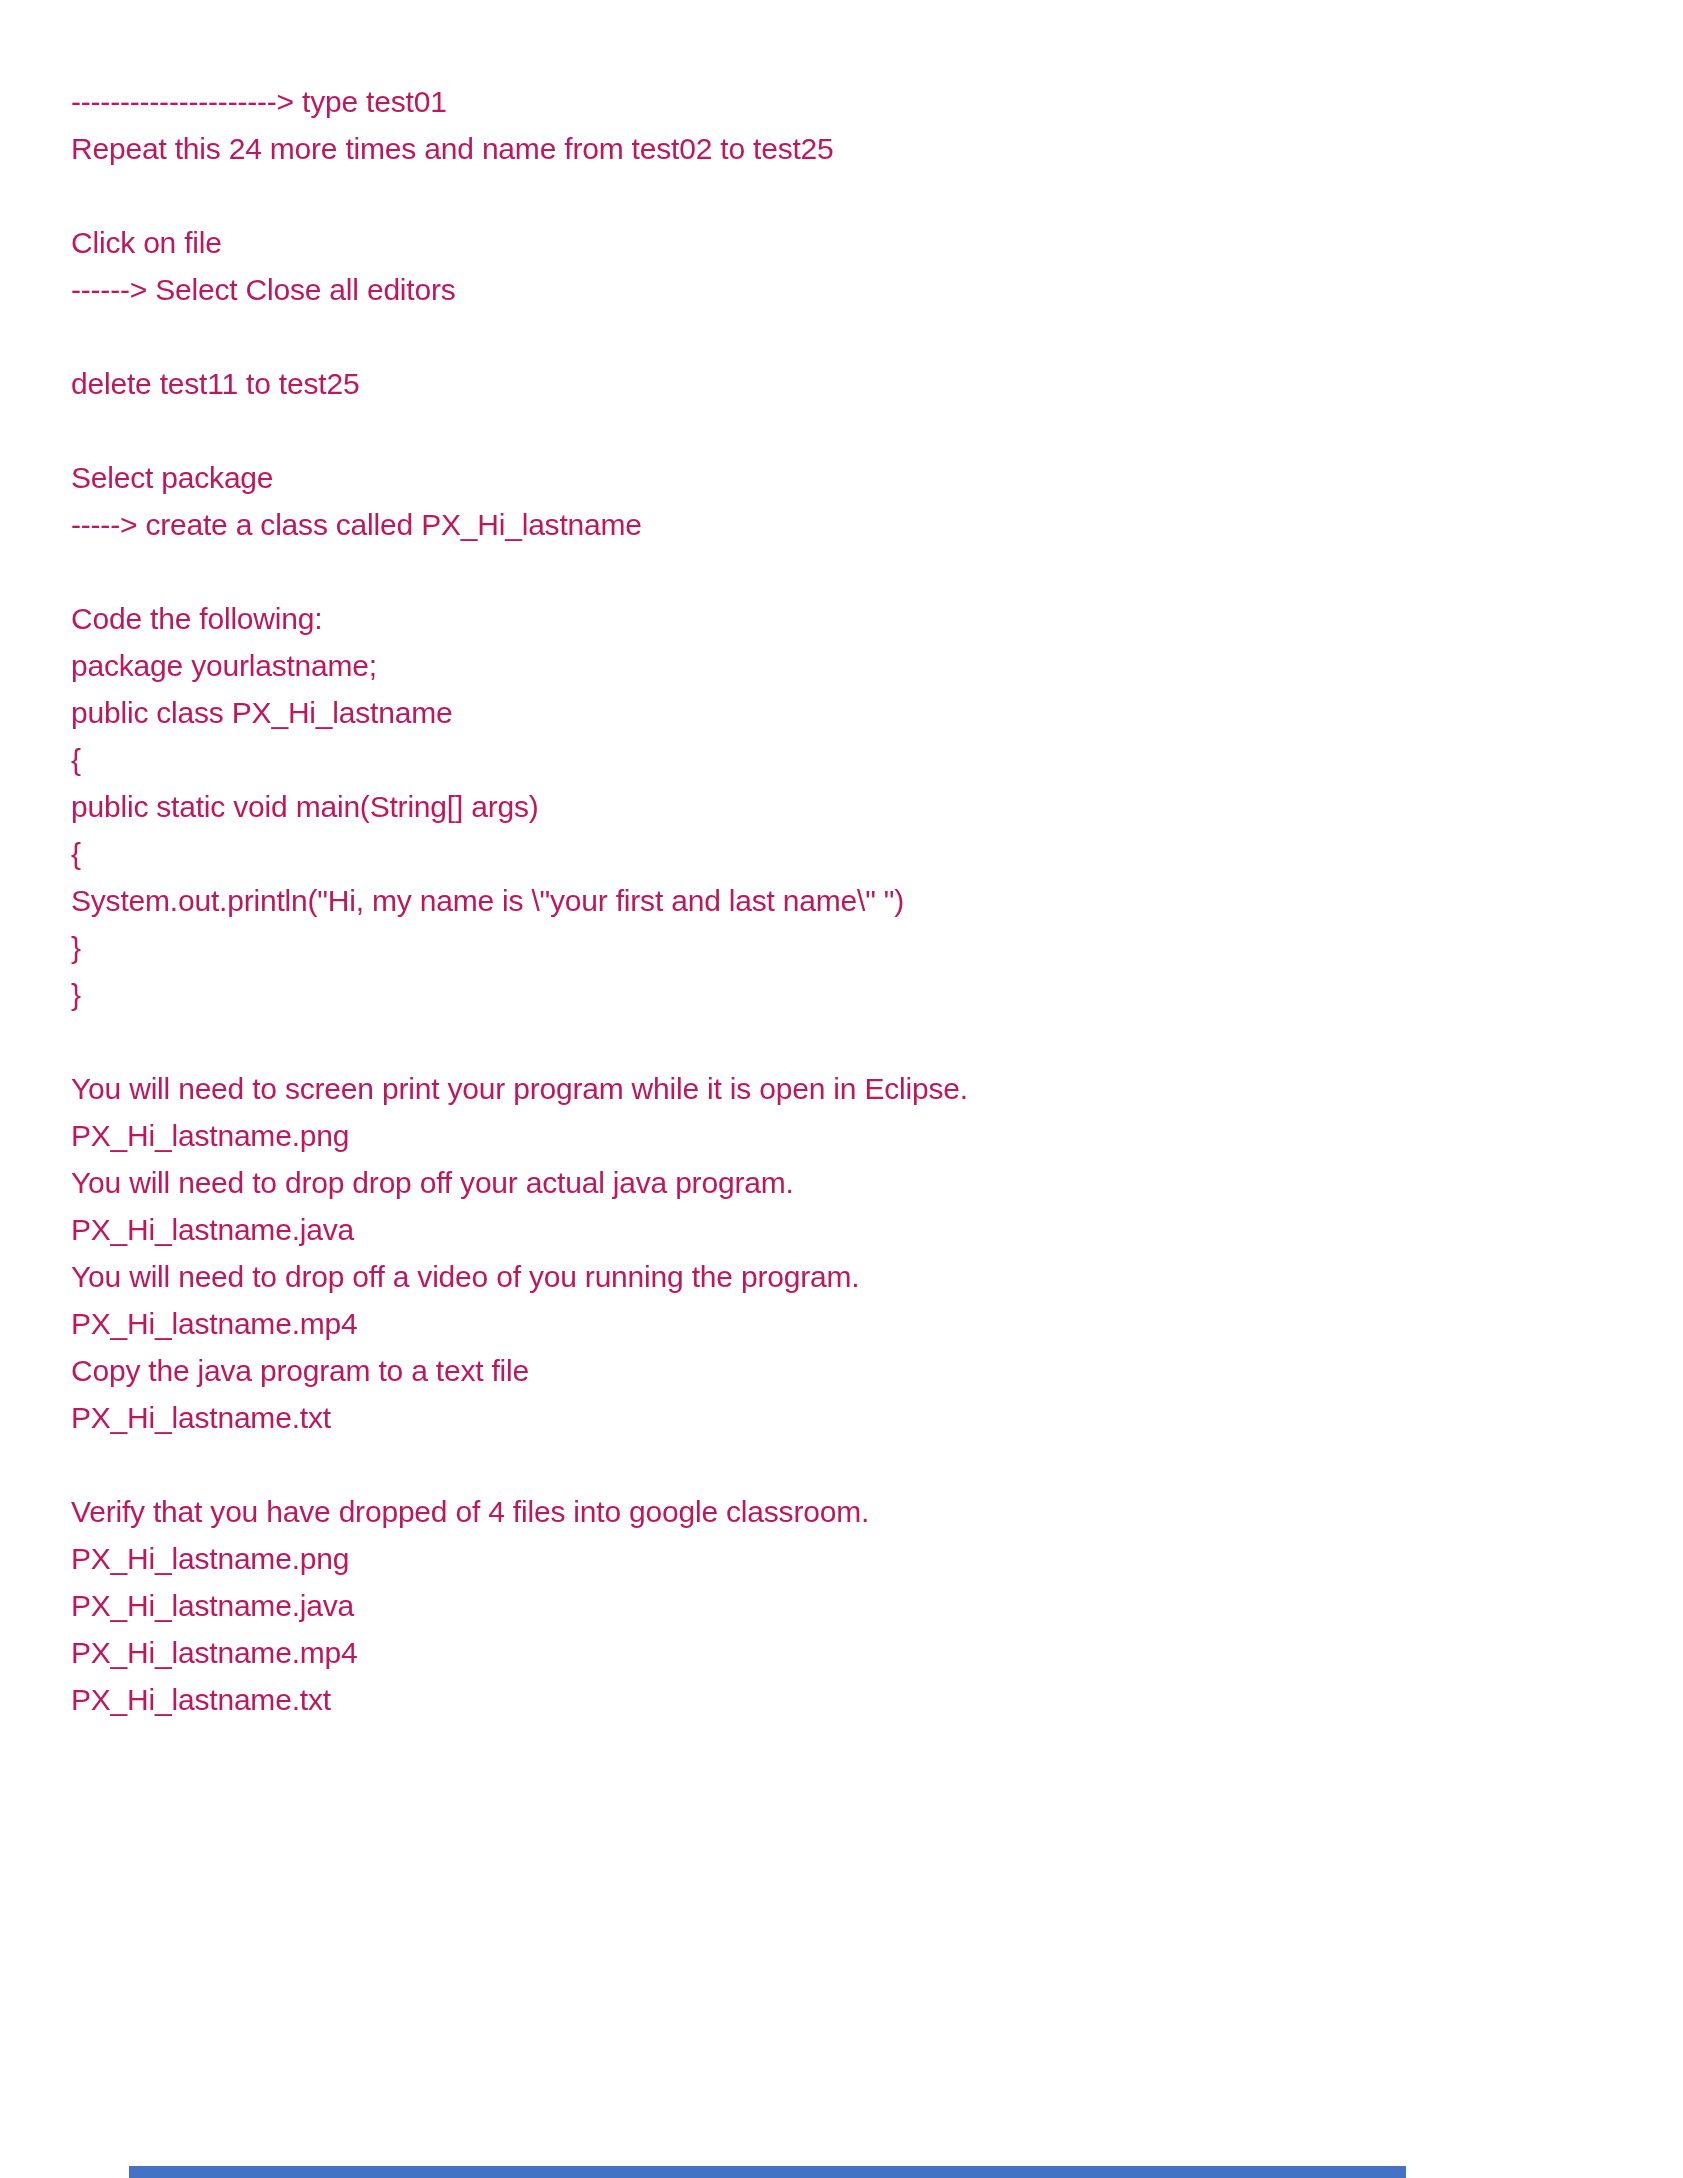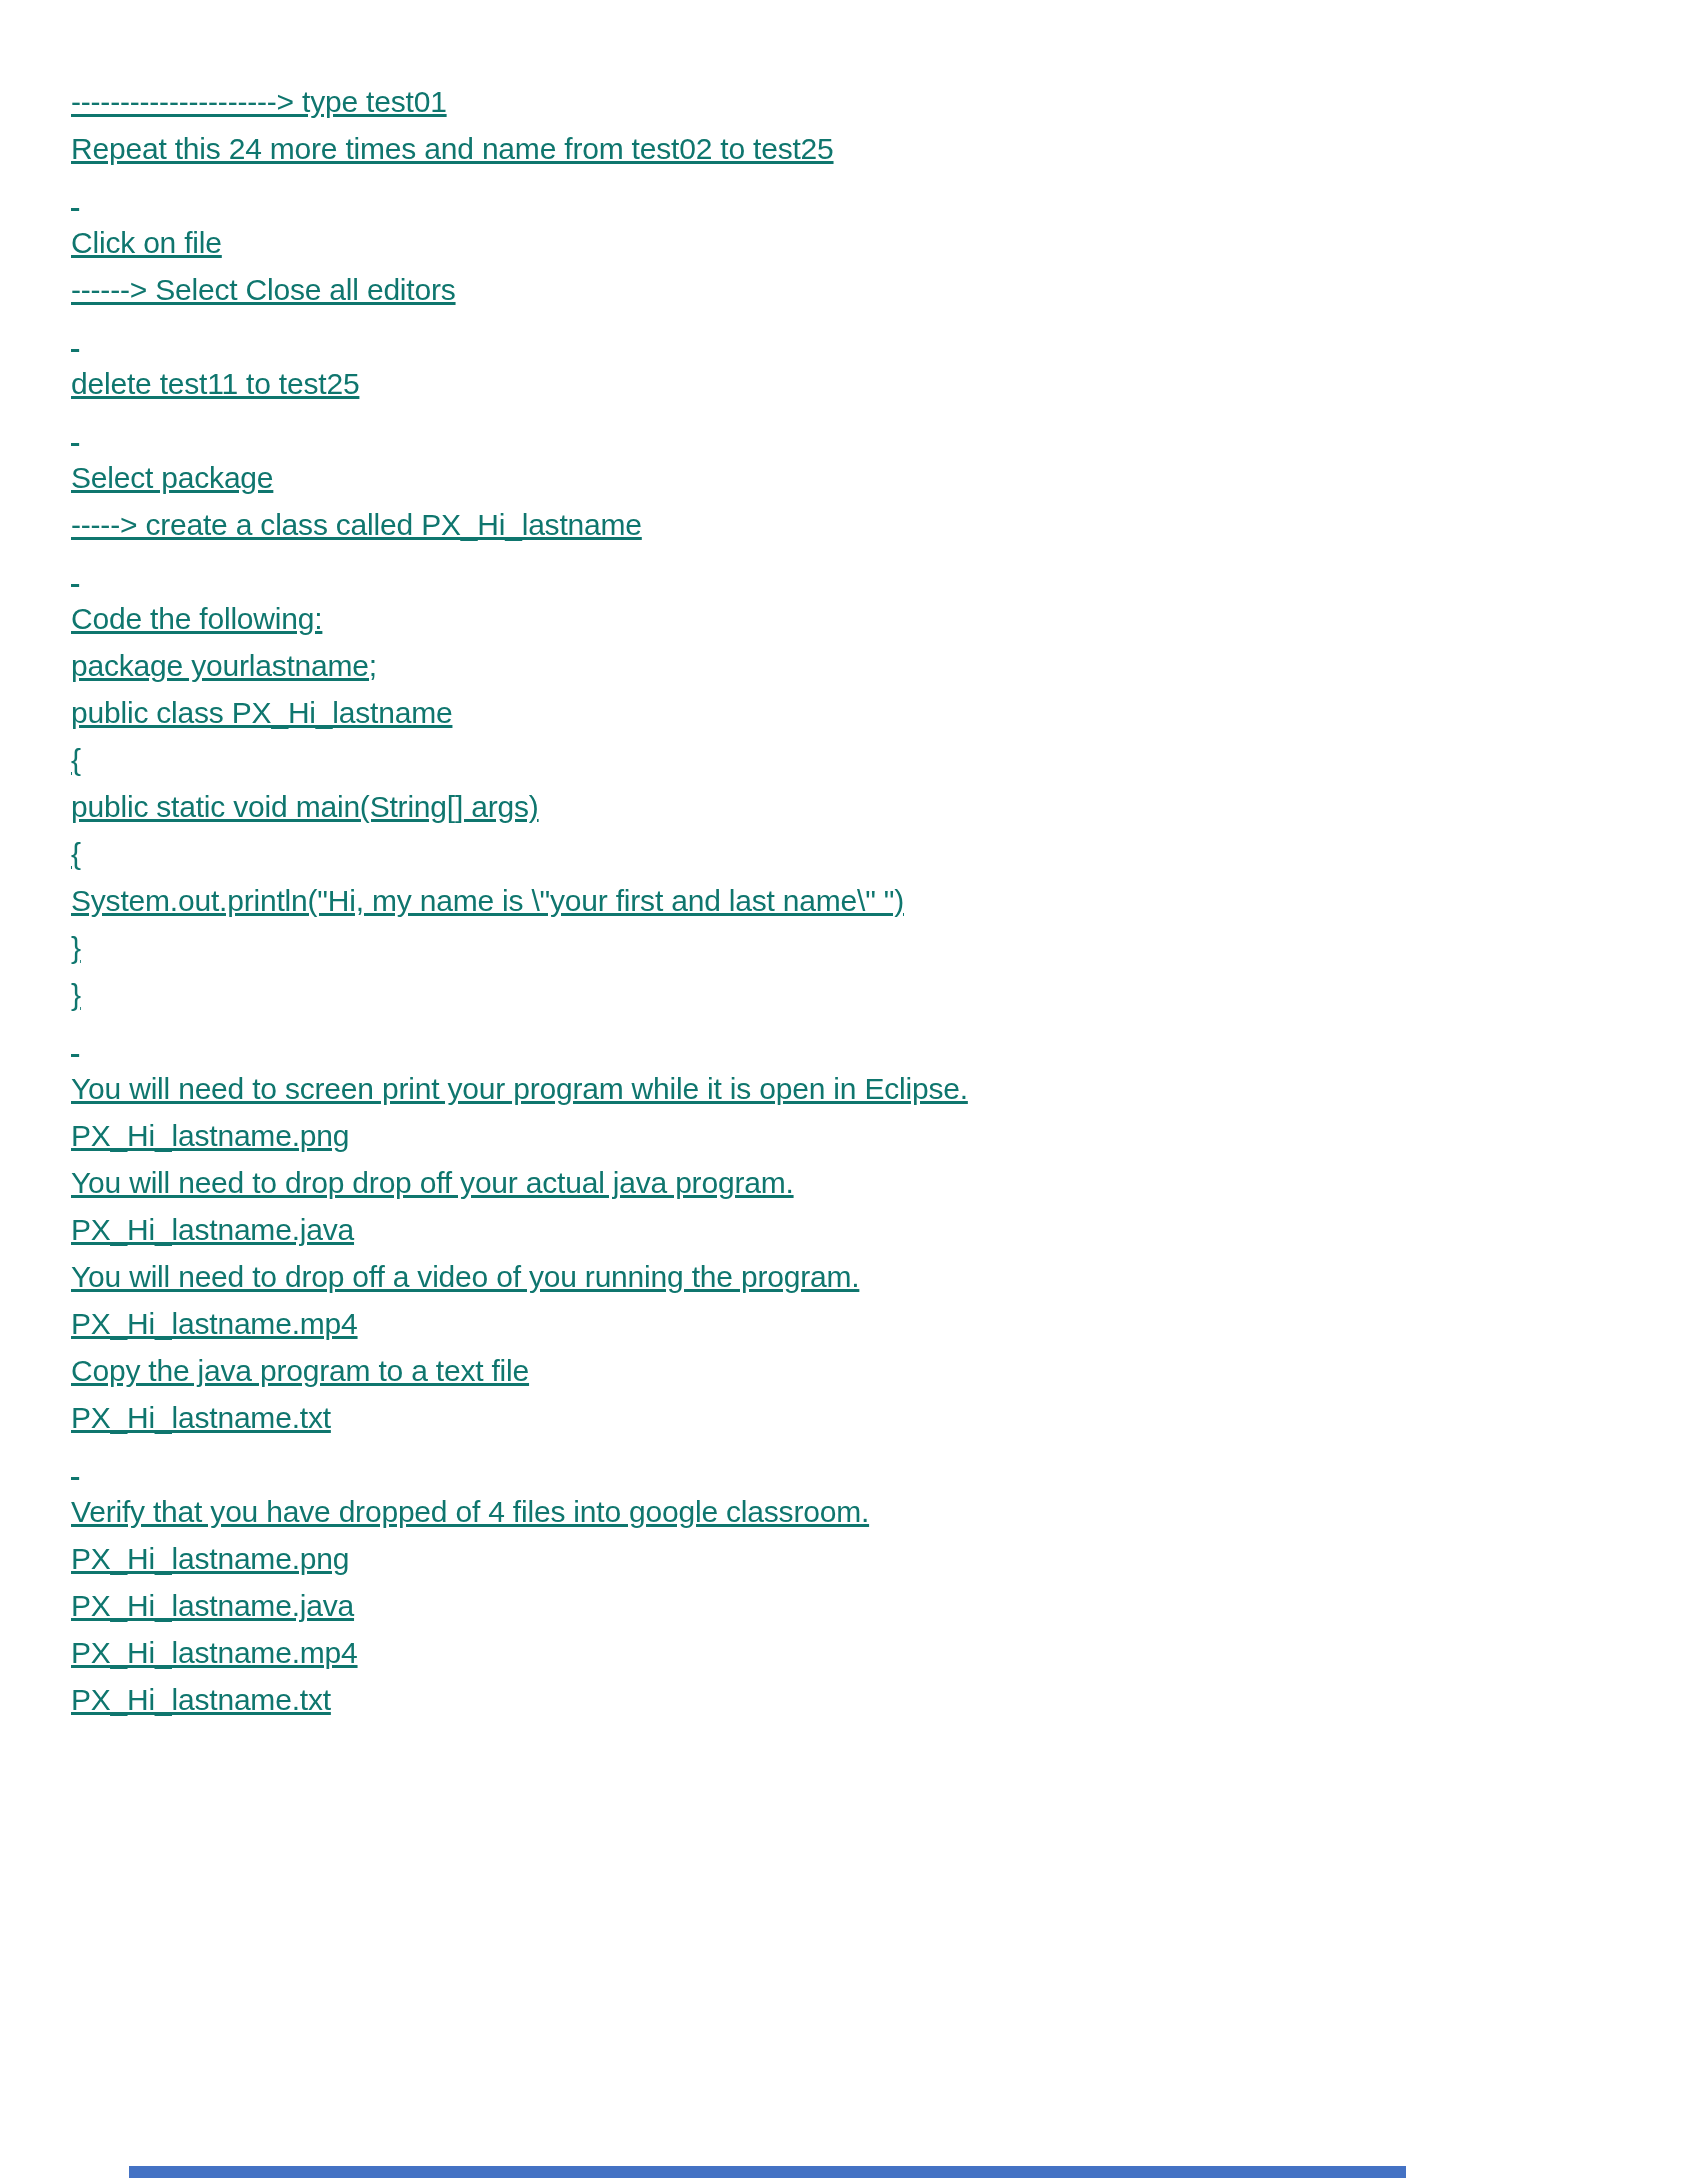--- a/index.html
+++ b/index.html
@@ -15,23 +15,22 @@
     font-family: "Liberation Sans", sans-serif;
   }
   #doc {
     position: absolute;
     left: 71px;
     top: 78px;
     right: 50px;
     font-size: 30px;
     line-height: 47px;
     letter-spacing: -0.2px;
-    color: #0f766e;
+    color: #be185d;
     white-space: pre-wrap;
-    text-decoration: underline;
   }
   .line {
     min-height: 47px;
   }
   #bottom-bar {
     position: absolute;
     left: 129px;
     bottom: 0;
     width: 1277px;
     height: 12px;

